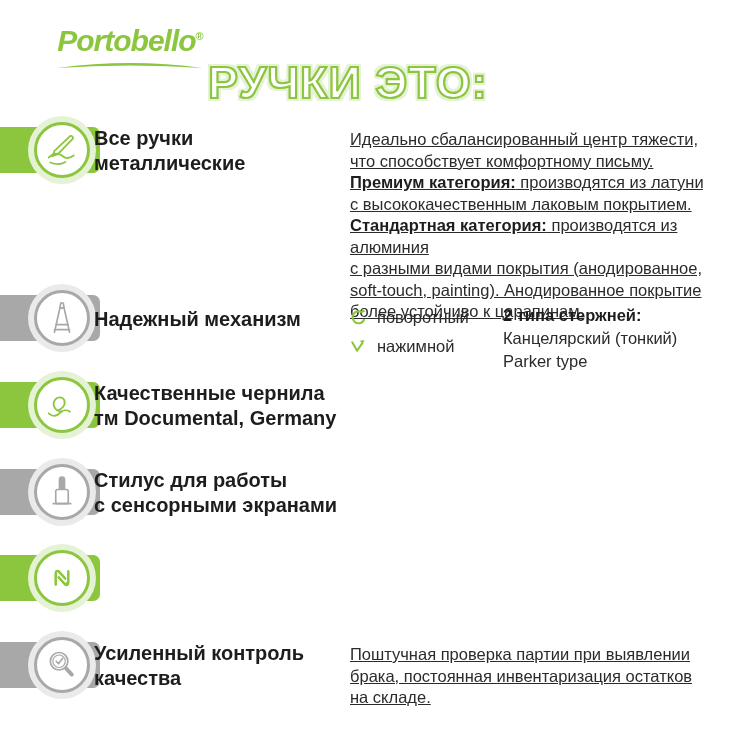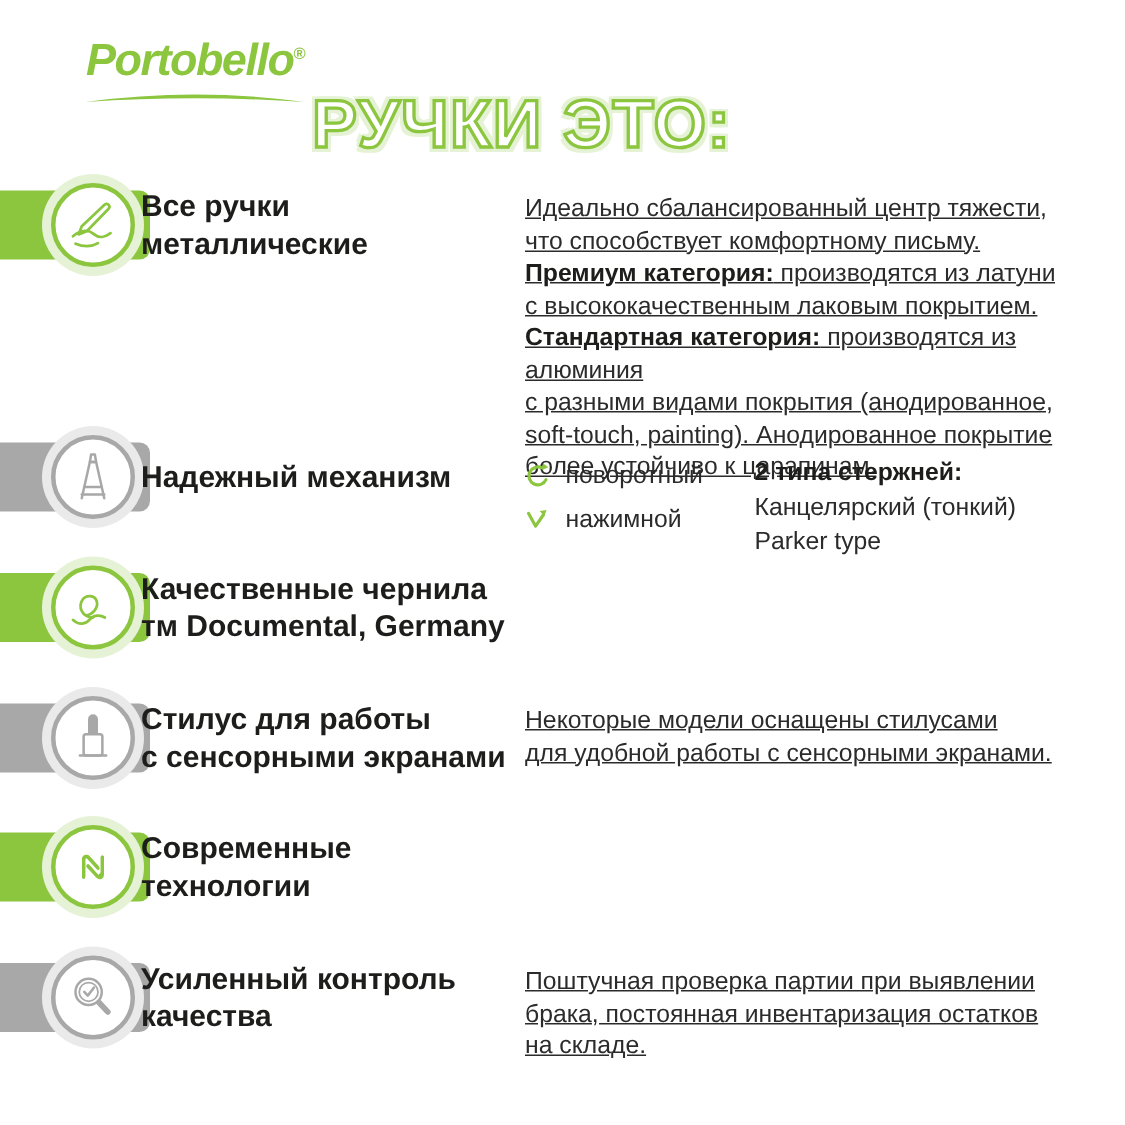--- a/index.html
+++ b/index.html
@@ -145,37 +145,33 @@
         <svg width="40" height="40" viewBox="0 0 48 48" fill="none" stroke="currentColor" stroke-width="2" stroke-linecap="round" stroke-linejoin="round">
           <path d="M20 9a4 4 0 0 1 8 0v12h-8V9z" fill="currentColor" stroke="none"></path>
           <rect x="16.5" y="21" width="15" height="17" rx="2" fill="#fff"></rect>
           <path d="M13.5 38h21"></path>
         </svg>
       </span>
     </div>
   </div>
   <h2 class="rowtitle" style="top:492px">Стилус для работы
 с сенсорными экранами</h2>
-  <p class="desc" style="top:470px">Некоторые модели оснащены стилусами
-для удобной работы с сенсорными экранами.</p>
 
   <div class="bar green" style="top:555px"></div>
   <div class="badge green" style="top:544px">
     <div class="badge-inner">
       <span>
         <svg width="40" height="40" viewBox="0 0 48 48" fill="none" stroke="currentColor" stroke-width="2.6" stroke-linecap="round">
           <path d="M16.5 32V18.2c0-2.6 2.3-3.4 4-1.6L28 24.5l-8.5-9M31.5 16v13.8c0-2.6-2.3 3.4-4 1.6L20 23.5" transform="rotate(0 24 24)"></path>
           <path d="M16.5 32V18c0-2.5 2.2-3.3 3.9-1.5L28 25"></path>
           <path d="M31.5 16v14c0 2.5-2.2 3.3-3.9 1.5L20 23"></path>
         </svg>
       </span>
     </div>
   </div>
-  <h2 class="rowtitle" style="top:578px">Современные
-технологии</h2>
 
   <div class="bar gray" style="top:642px"></div>
   <div class="badge gray" style="top:631px">
     <div class="badge-inner">
       <span>
         <svg width="40" height="40" viewBox="0 0 48 48" fill="none" stroke="currentColor" stroke-width="2" stroke-linecap="round" stroke-linejoin="round">
           <circle cx="20.5" cy="19.5" r="10.5"></circle>
           <circle cx="20.5" cy="19.5" r="7.5" stroke-width="1.4"></circle>
           <path d="M17 19.5l2.8 3 5-6.5"></path>
           <path d="M28.8 28l7 7.5" stroke-width="4.6"></path>

